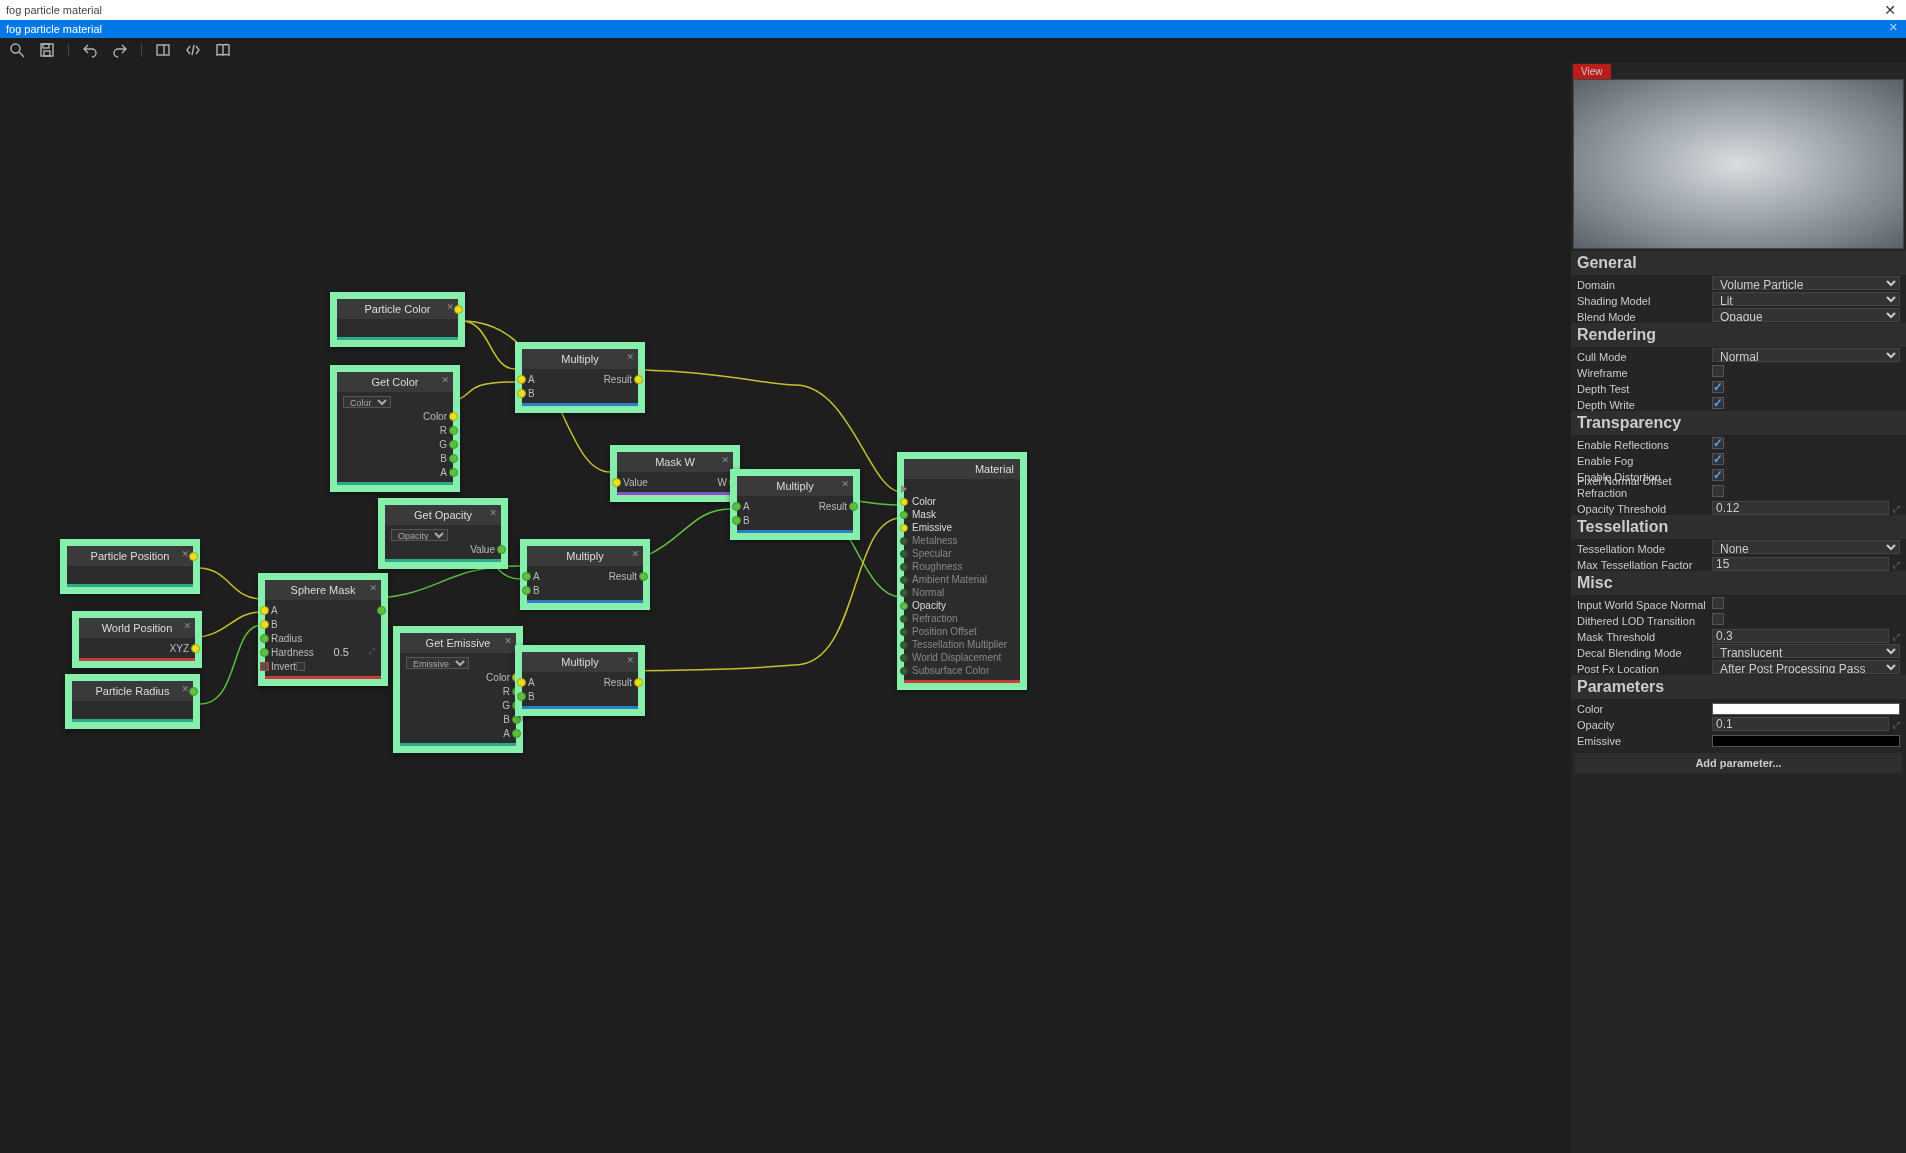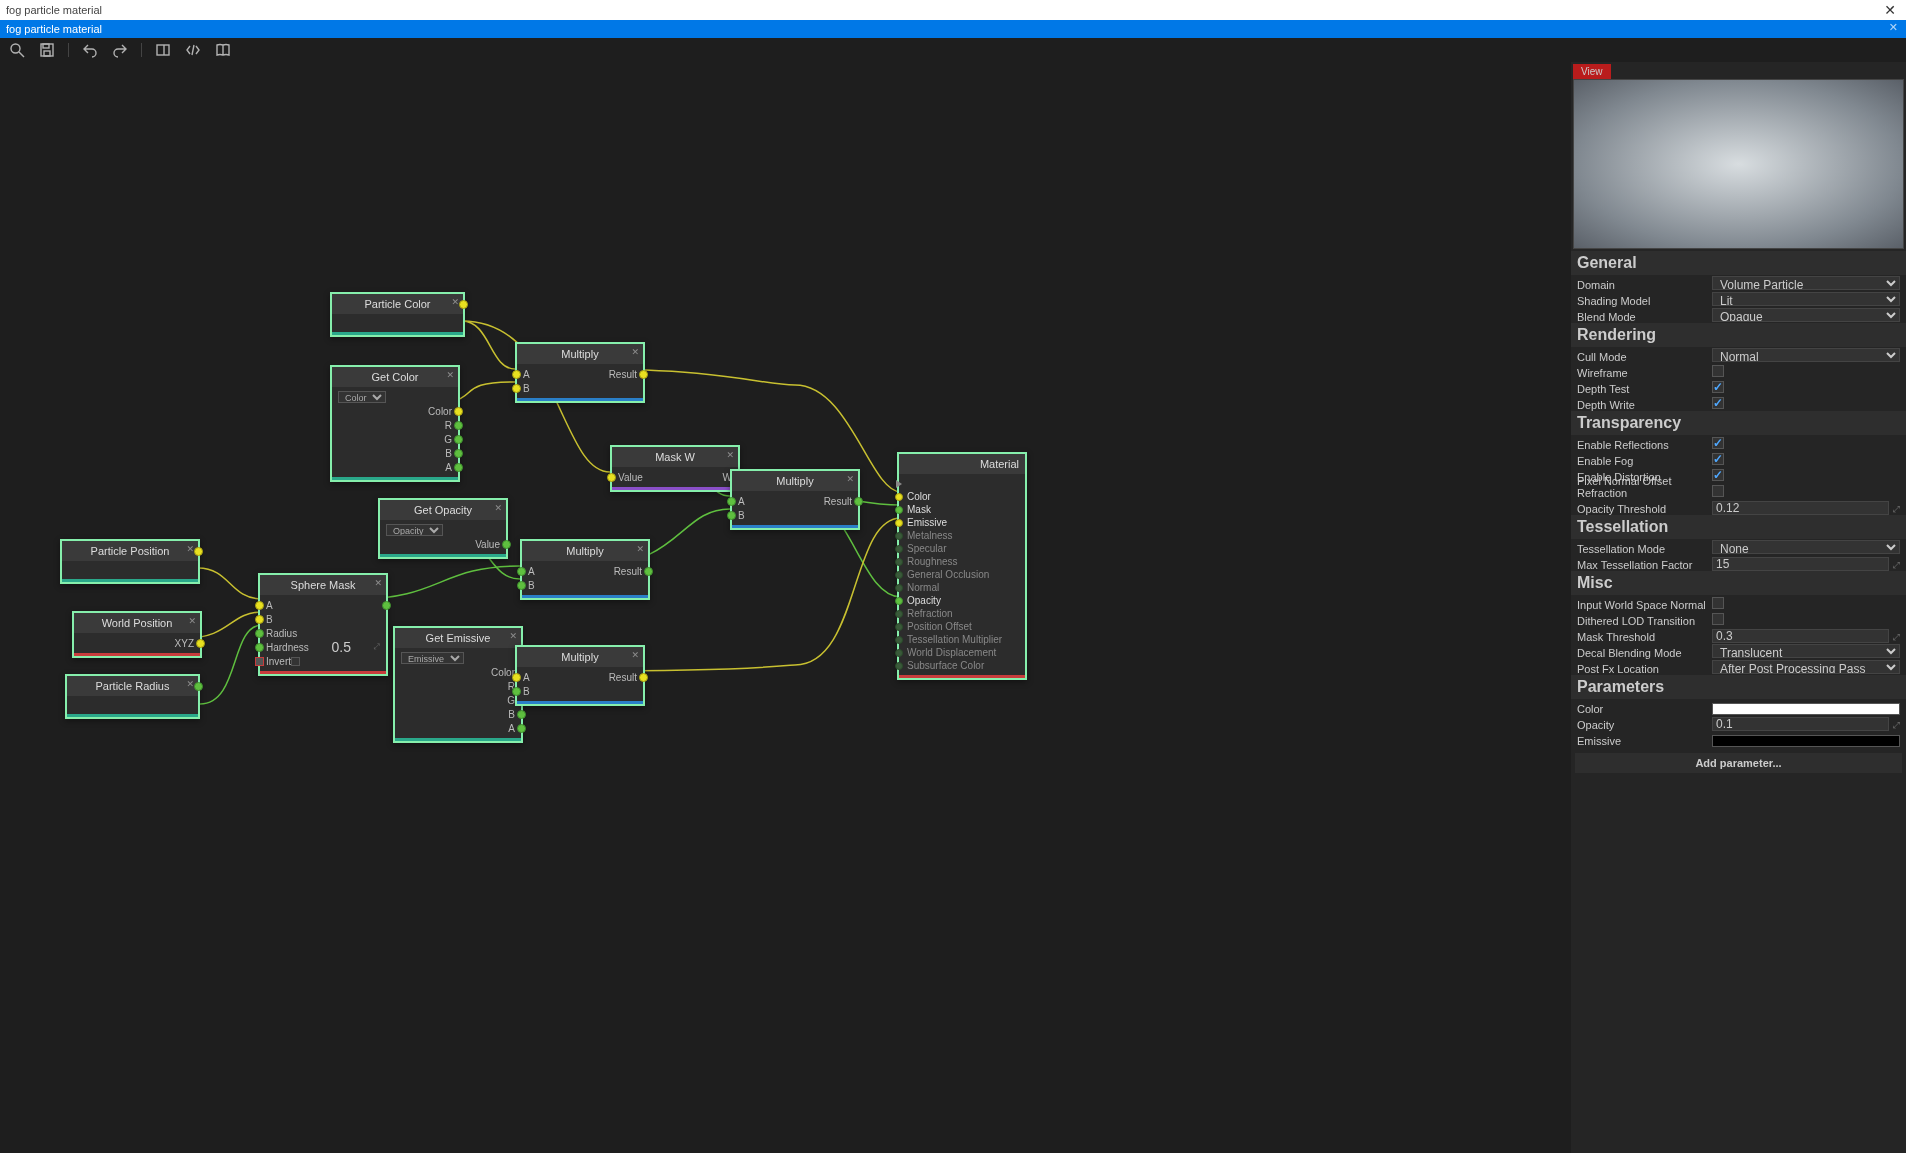--- a/index.html
+++ b/index.html
@@ -31,21 +31,21 @@
 .prop .lbl { flex: 0 0 135px; color: #ccc; }
 .prop .val { flex: 1; }
 .prop select, .prop input[type=text] { width: 100%; background: #333; color: #ccc; border: 1px solid #444; font-size: 12px; height: 14px; padding: 0 3px; }
 .prop .chk { width: 12px; height: 12px; background: #333; border: 1px solid #555; display: inline-block; position: relative; }
 .prop .chk.on::after { content: '✓'; color: #4fa8ff; position: absolute; top: -2px; left: 0px; font-size: 12px; font-weight: bold; }
 .prop .colorswatch { width: 100%; height: 12px; background: #fff; border: 1px solid #555; }
 .prop .expand { font-size: 9px; opacity: .5; padding-left: 4px; }
 .addparam { background: #2e2e2e; text-align: center; padding: 4px; margin: 6px 4px; cursor: pointer; font-weight: bold; }
 
 
-.node { position: absolute; background: #3a3a3a; border: 2px solid #86efac; min-width: 130px; font-size: 11px; box-shadow: 0 2px 6px rgba(0,0,0,.4); }
+.node { position: absolute; background: #3a3a3a; border: 7px solid #86efac; min-width: 130px; font-size: 11px; box-shadow: 0 2px 6px rgba(0,0,0,.4); }
 .node .hdr { padding: 4px 6px; color: #ddd; text-align: center; position: relative; }
 .node .hdr .xbtn { position: absolute; right: 4px; top: 3px; font-size: 9px; opacity: .5; }
 .node .body { padding: 3px 0; background: #2c2c2c; }
 .node .row { display: flex; align-items: center; height: 14px; padding: 0 6px; font-size: 10px; color: #bbb; position: relative; }
 .node .row.right { justify-content: flex-end; }
 .node .row.split { justify-content: space-between; }
 .node .bar { height: 3px; }
 .bar.teal { background: #2aa88a; }
 .bar.red { background: #c83c3c; }
 .bar.blue { background: #2a7fc8; }
@@ -62,21 +62,21 @@
 .node .matrow { display: flex; align-items: center; height: 13px; padding: 0 8px; font-size: 10px; color: #888; position: relative; }
 .node .matrow.active { color: #ddd; }
 .node .matrow .mport { width: 8px; height: 8px; border-radius: 50%; position: absolute; left: -4px; }
 
 svg.wires { position: absolute; top: 0; left: 0; width: 100%; height: 100%; pointer-events: none; }
 svg.wires path { fill: none; stroke-width: 1.5; }
 .w-yellow { stroke: #c8c030; }
 .w-green { stroke: #5fbf3f; }
 
 .minisel { background: #333; border: 1px solid #555; color: #aaa; font-size: 9px; padding: 0 2px; height: 12px; }
-.minival { font-size: 14px; color: #ccc; }
+.minival { font-size: 11px; color: #ccc; }
 .minichk { width: 9px; height: 9px; background: #333; border: 1px solid #555; display: inline-block; }
 
 .mat-arrow { width: 0; height: 0; border-top: 4px solid transparent; border-bottom: 4px solid transparent; border-left: 6px solid #888; position: absolute; left: -3px; }
 </style>
 </head>
 <body>
 
 <div class="window">
   <div class="titlebar">
     <span class="title">fog particle material</span>
@@ -414,21 +414,21 @@
             <div class="matrow">
               <div class="mport p-greendim"></div>
               <span>Specular</span>
             </div>
             <div class="matrow">
               <div class="mport p-greendim"></div>
               <span>Roughness</span>
             </div>
             <div class="matrow">
               <div class="mport p-greendim"></div>
-              <span>General Occlusion</span>
+              <span>Ambient Material</span>
             </div>
             <div class="matrow">
               <div class="mport p-greendim"></div>
               <span>Normal</span>
             </div>
             <div class="matrow active">
               <div class="mport p-green"></div>
               <span>Opacity</span>
             </div>
             <div class="matrow">

